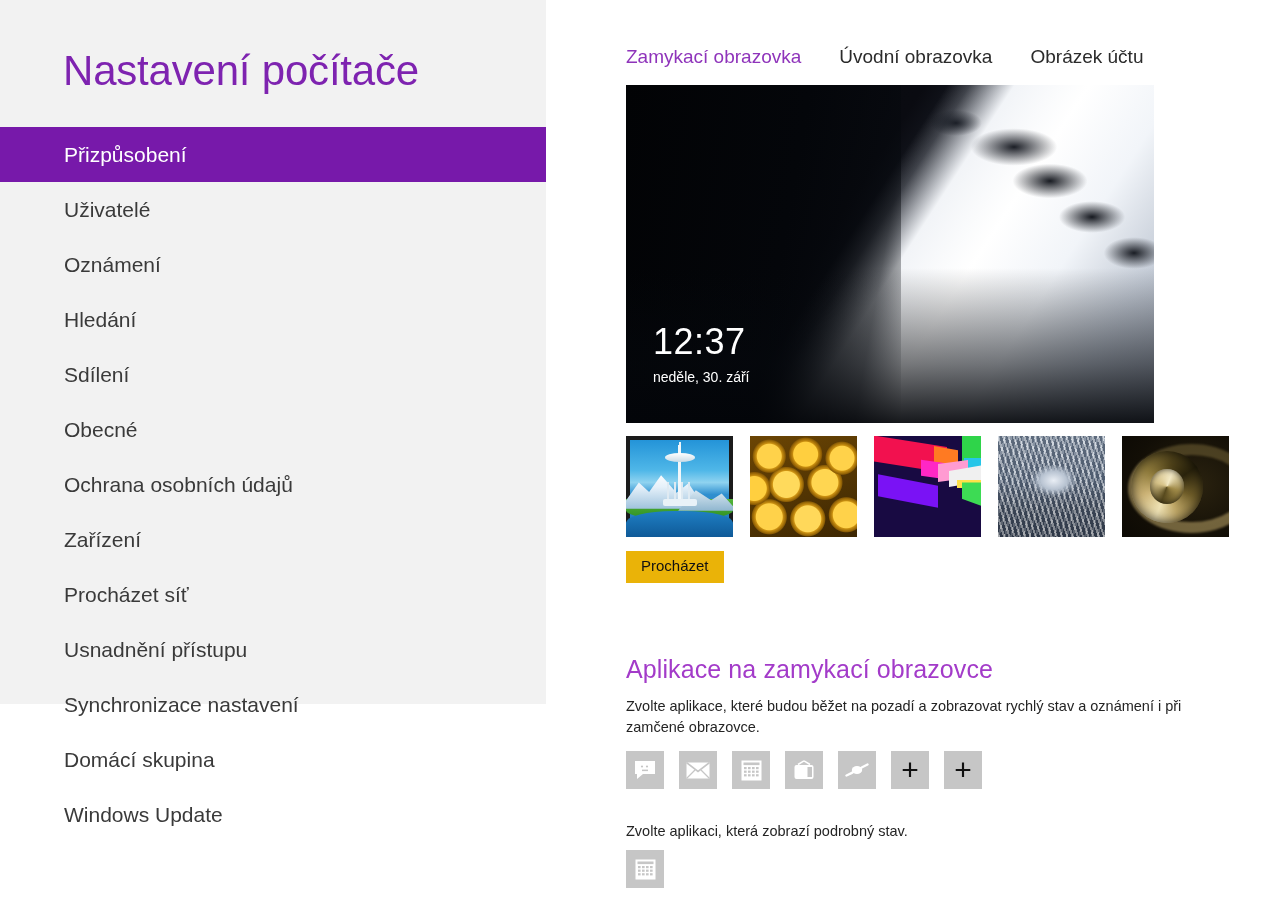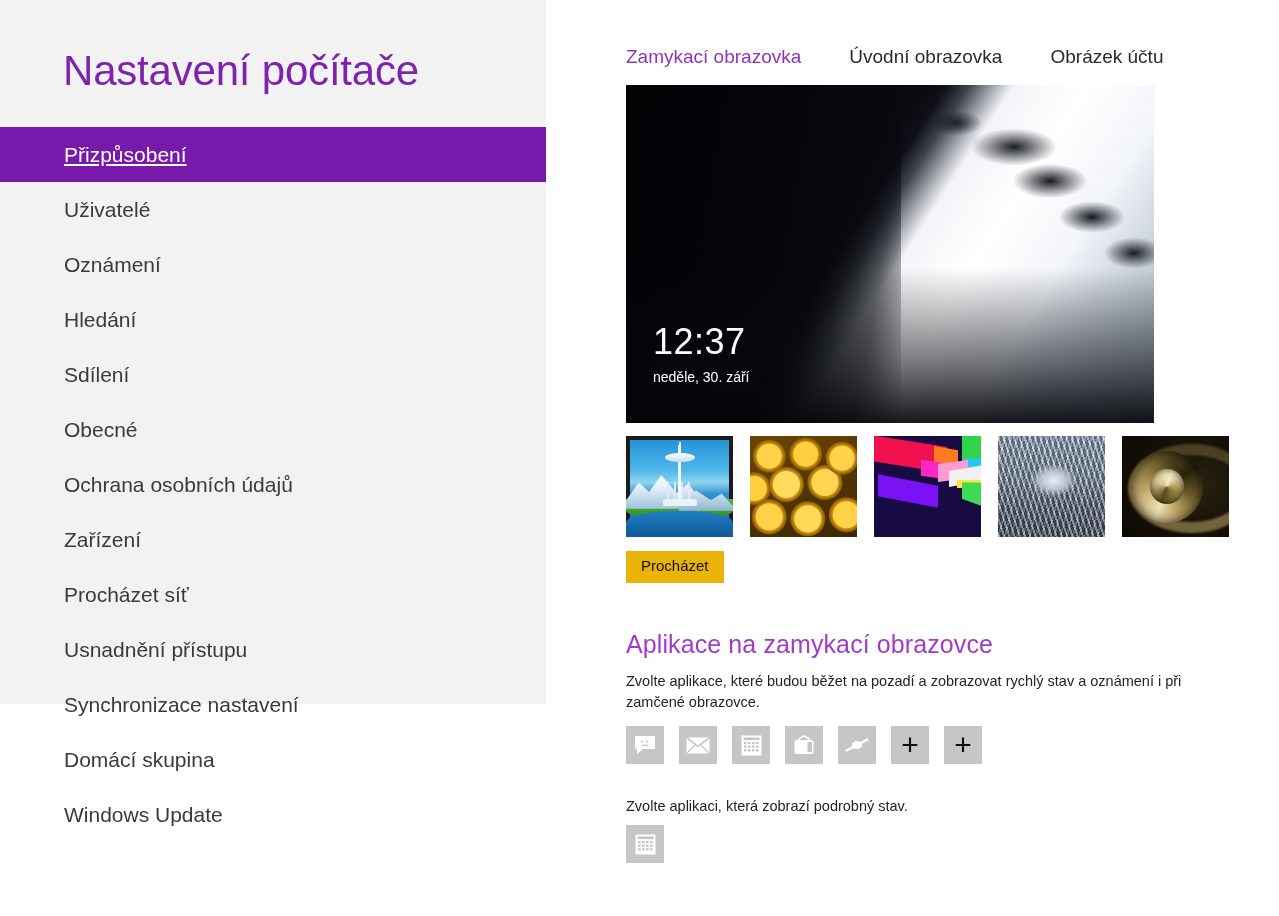--- a/index.html
+++ b/index.html
@@ -47,35 +47,34 @@
     align-items: center;
     padding-left: 64px;
     font-size: 21px;
     font-weight: 300;
     color: #3a3a3a;
     cursor: pointer;
   }
   .nav-item.selected {
     background: #7719aa;
     color: #ffffff;
-    text-decoration: underline;
   }
 
   
   .content {
     flex: 1 1 auto;
     height: 916px;
     background: #ffffff;
     position: relative;
     overflow: hidden;
   }
   .tabs {
     display: flex;
     align-items: center;
-    gap: 48px;
+    gap: 38px;
     padding: 46px 0 0 80px;
   }
   .tab {
     font-size: 19px;
     font-weight: 300;
     color: #2b2b2b;
     cursor: pointer;
     white-space: nowrap;
   }
   .tab.active { color: #8f34bb; }
@@ -314,21 +313,21 @@
     font-weight: 400;
     padding: 7px 15px 8px 15px;
     border: none;
     cursor: pointer;
     line-height: 1.1;
     font-family: inherit;
   }
 
   
   .section-head {
-    margin: 47px 0 0 80px;
+    margin: 72px 0 0 80px;
     font-size: 25px;
     font-weight: 300;
     color: #a33bc9;
     letter-spacing: 0.1px;
   }
   .section-desc {
     margin: 12px 0 0 80px;
     width: 566px;
     font-size: 14.5px;
     line-height: 1.5;

